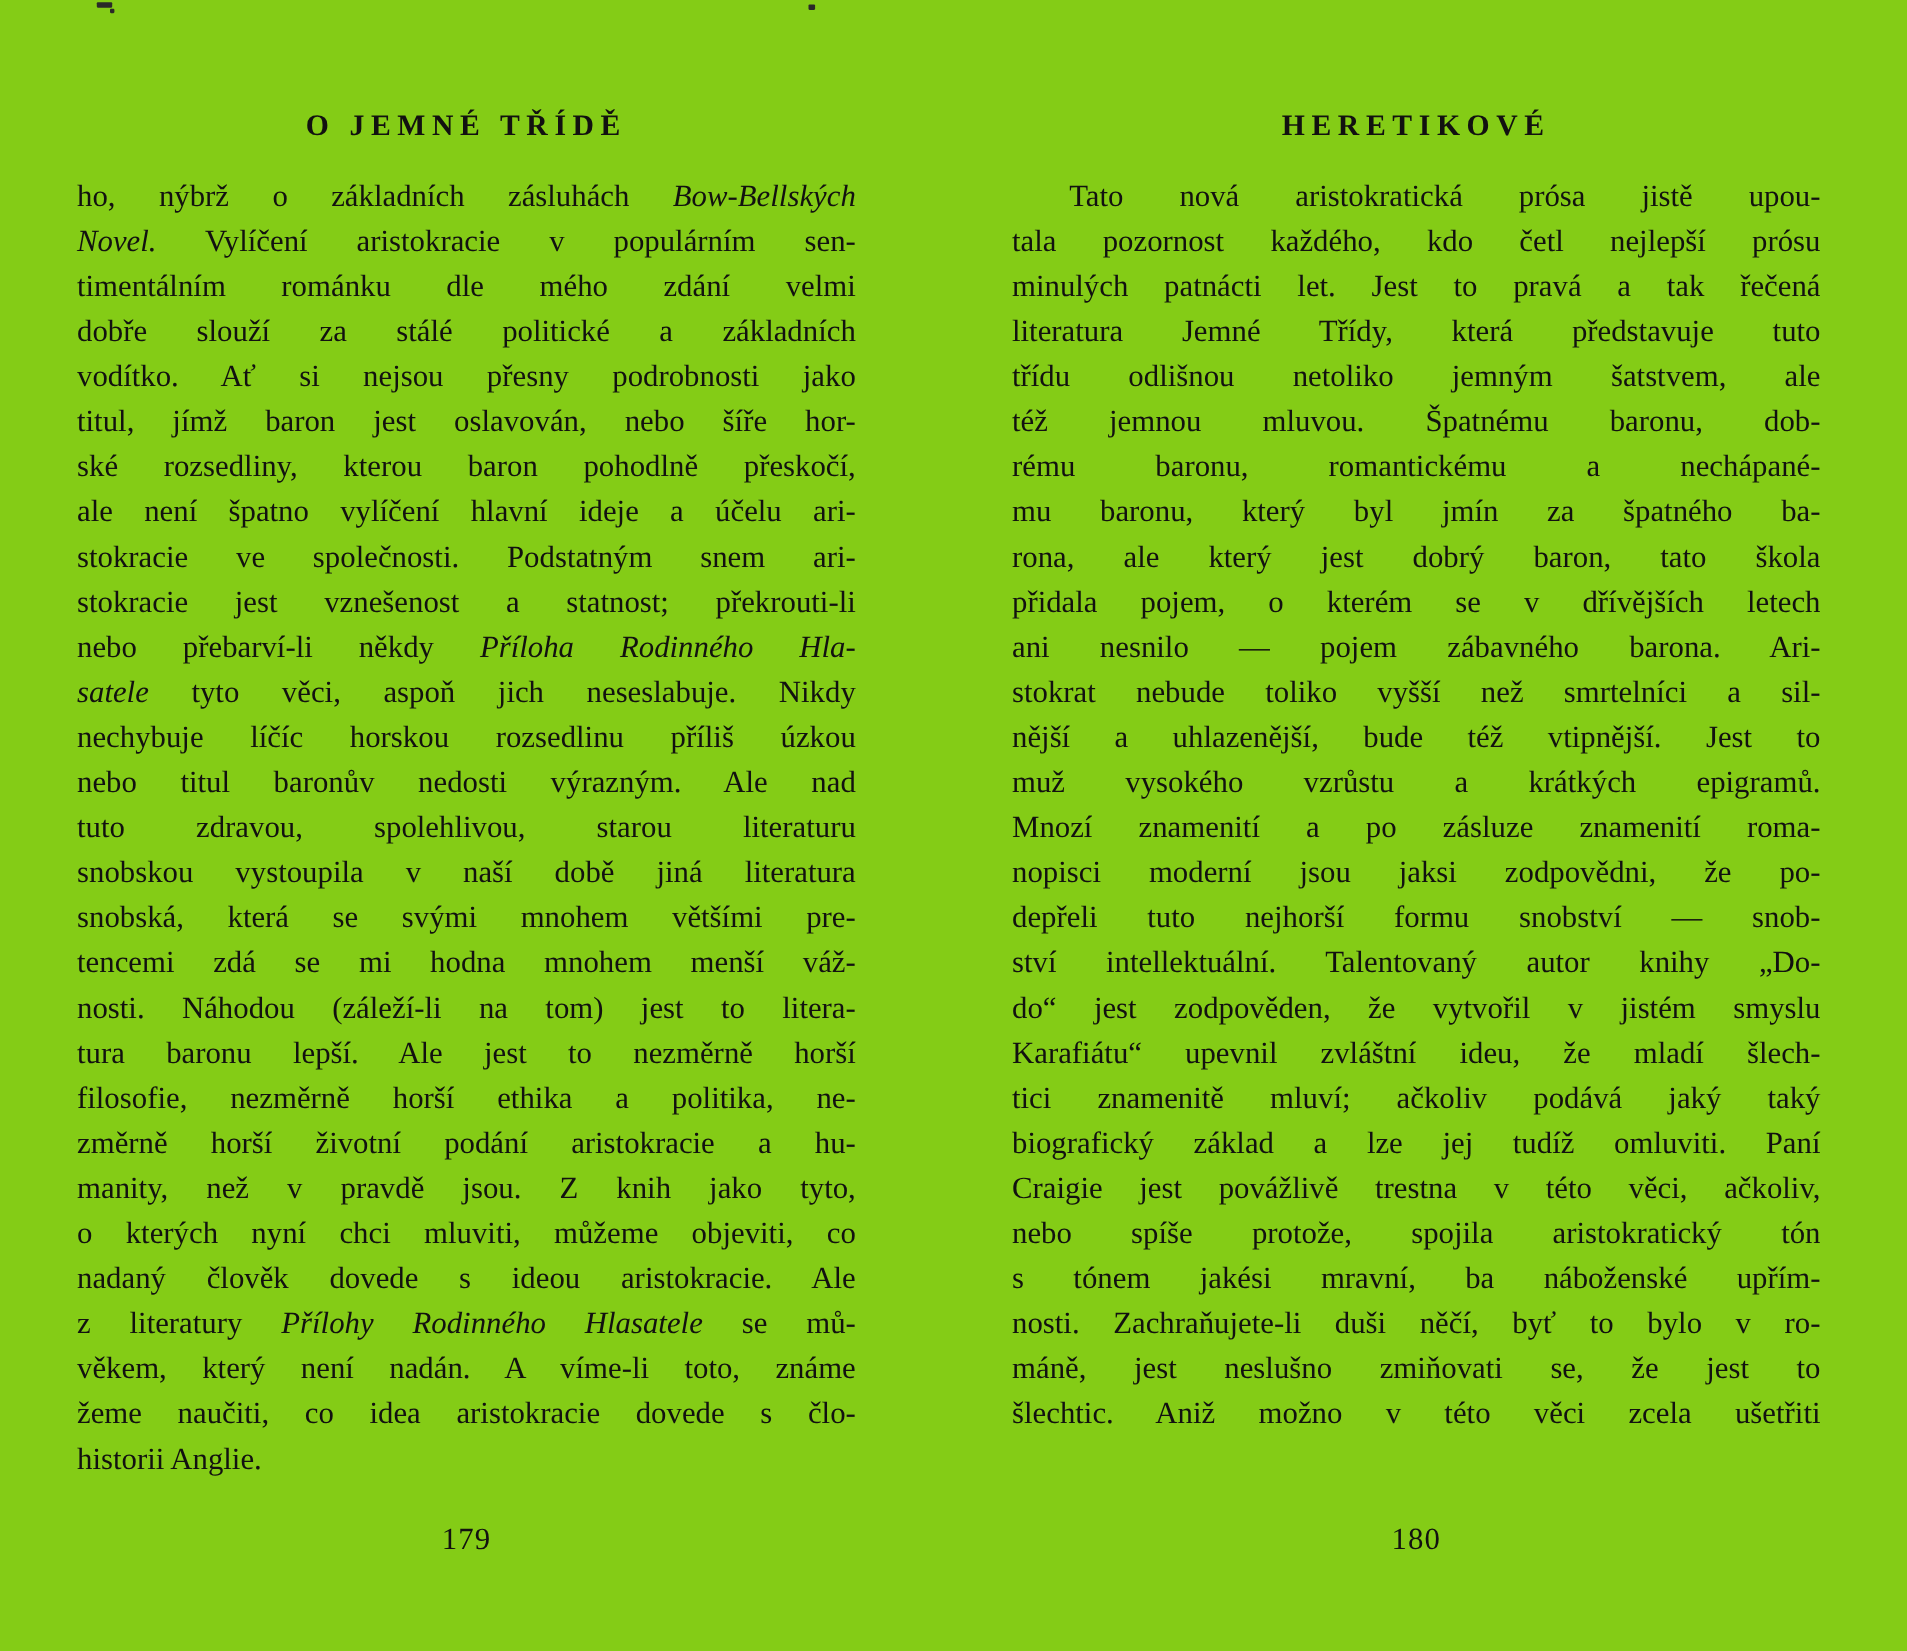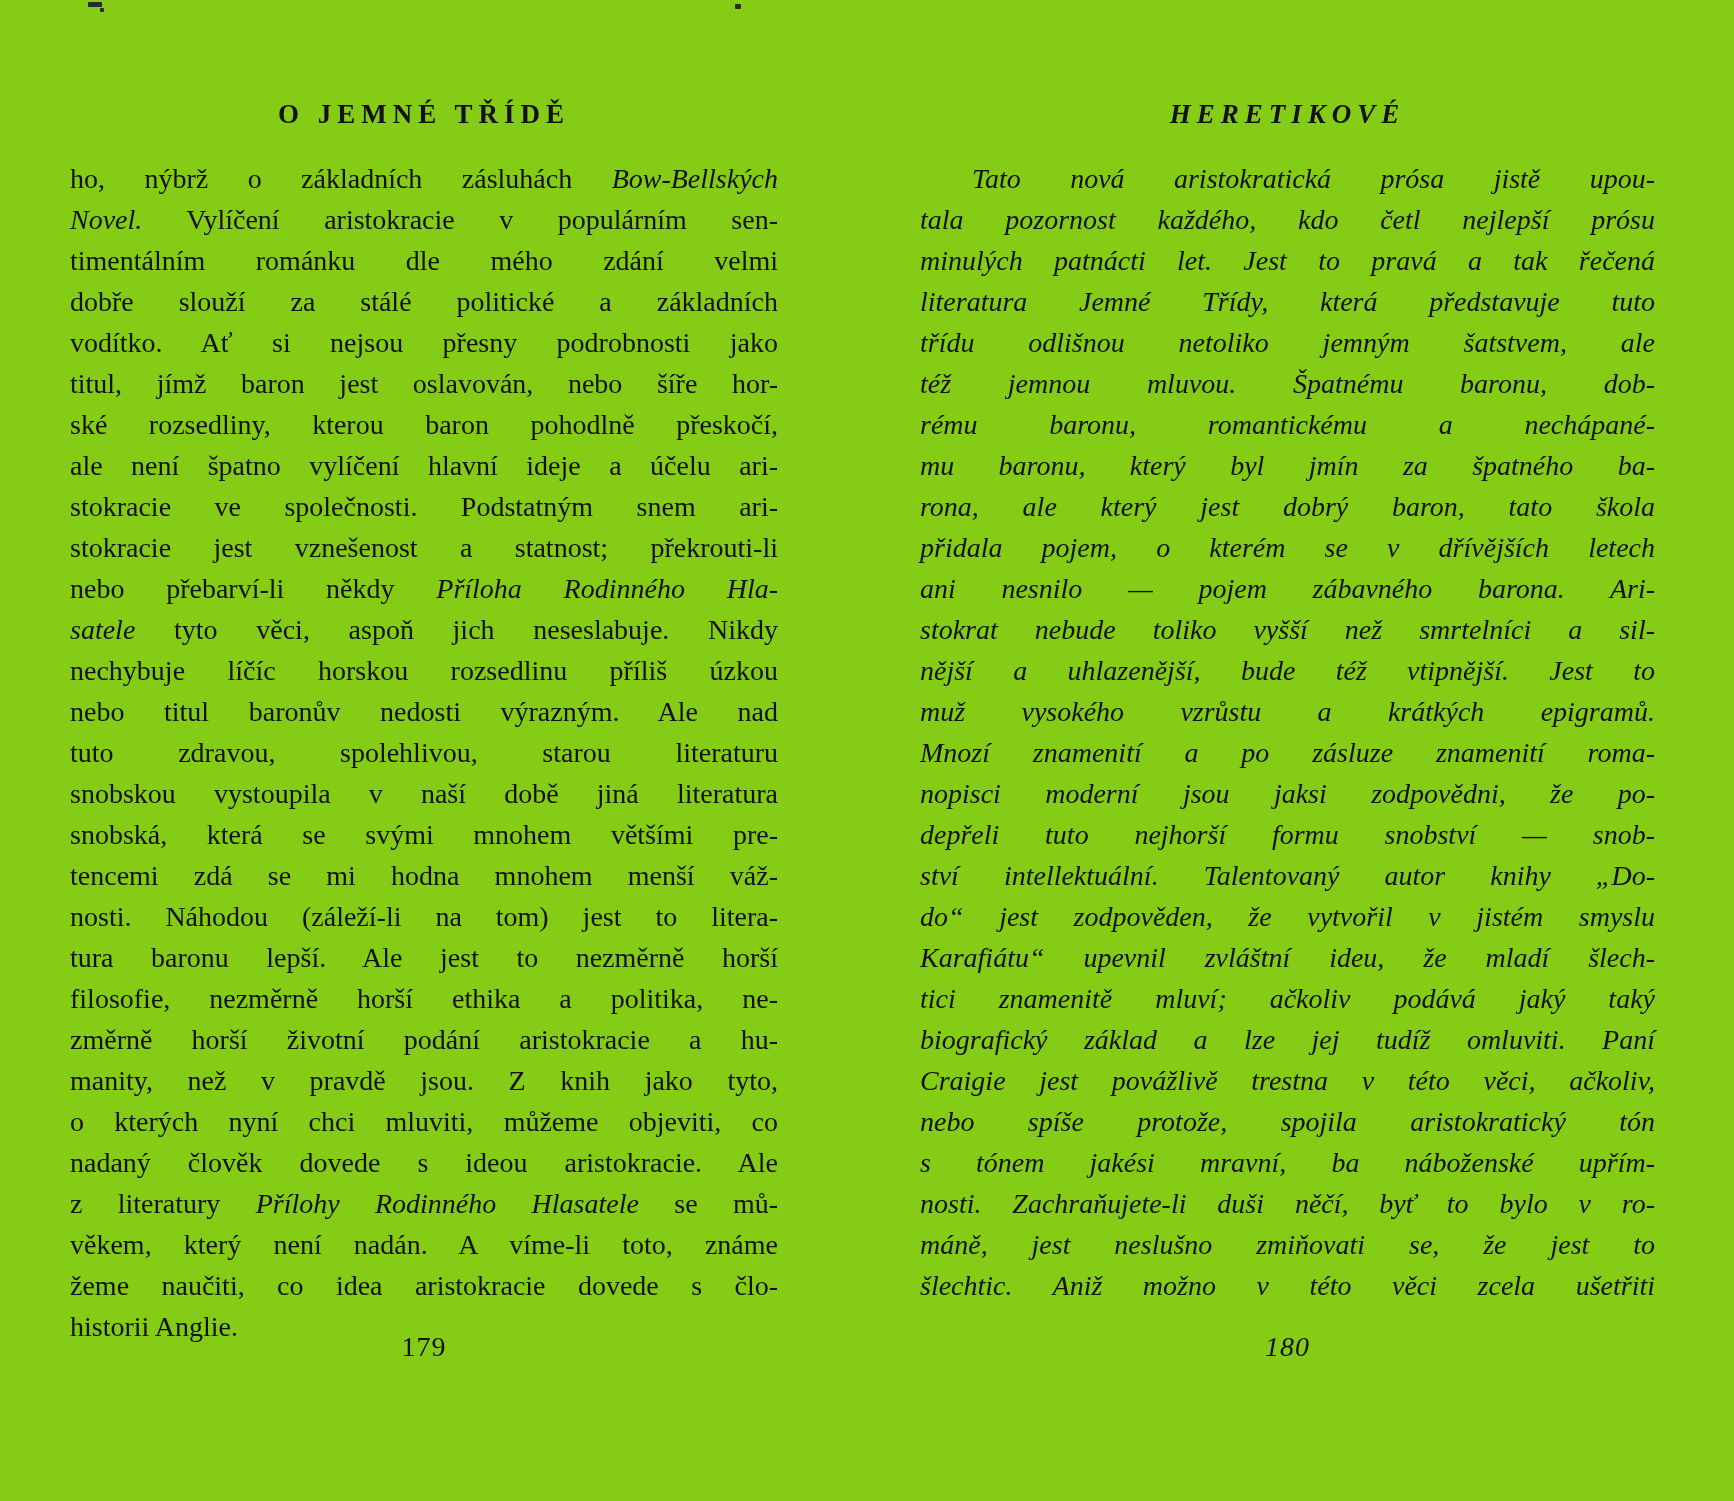--- a/index.html
+++ b/index.html
@@ -32,27 +32,27 @@
     text-align: justify;
     text-align-last: justify;
     white-space: nowrap;
     overflow: visible;
   }
   .line.flush { text-align-last: left; }
   .line.indent { text-indent: 52px; }
   .it { font-style: italic; font-weight: normal; }
   .pagenum {
     position: absolute;
-    top: 1331px;
+    top: 1384px;
     text-align: center;
     font-size: 28px;
     letter-spacing: 1px;
   }
   .left-col  { left: 70px;  width: 708px; }
-  .right-col { left: 920px; width: 735px; font-style: italic; }
+  .right-col { left: 920px; width: 735px; }
   .speck { position: absolute; background: #2a2a28; border-radius: 1px; }
 </style>
 </head>
 <body>
 
 <div class="spread">
 
   <div class="speck" style="left:88px; top:2px; width:14px; height:5px;"></div>
   <div class="speck" style="left:100px; top:8px; width:4px; height:4px;"></div>
   <div class="speck" style="left:735px; top:4px; width:6px; height:5px;"></div>

